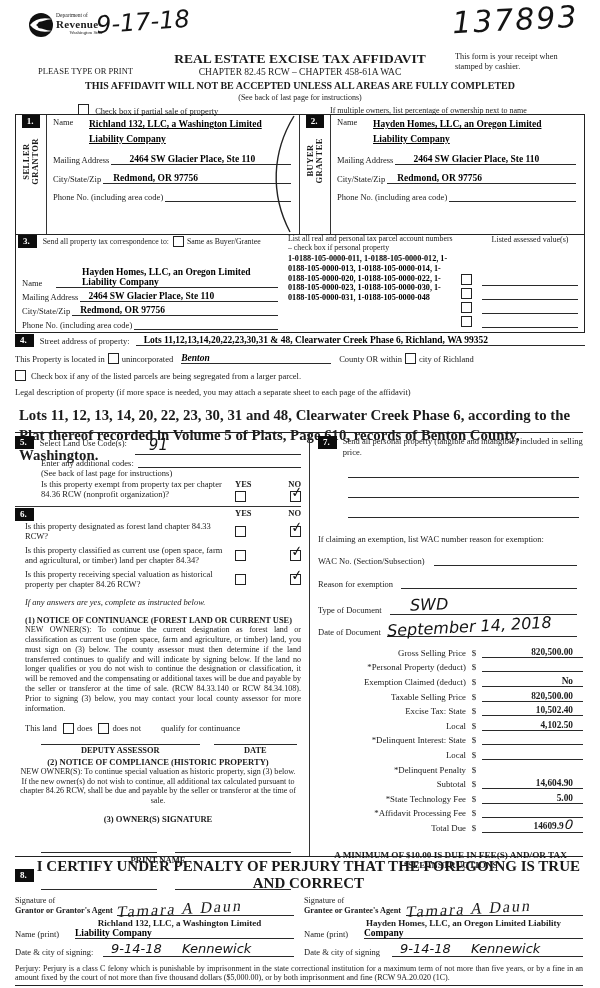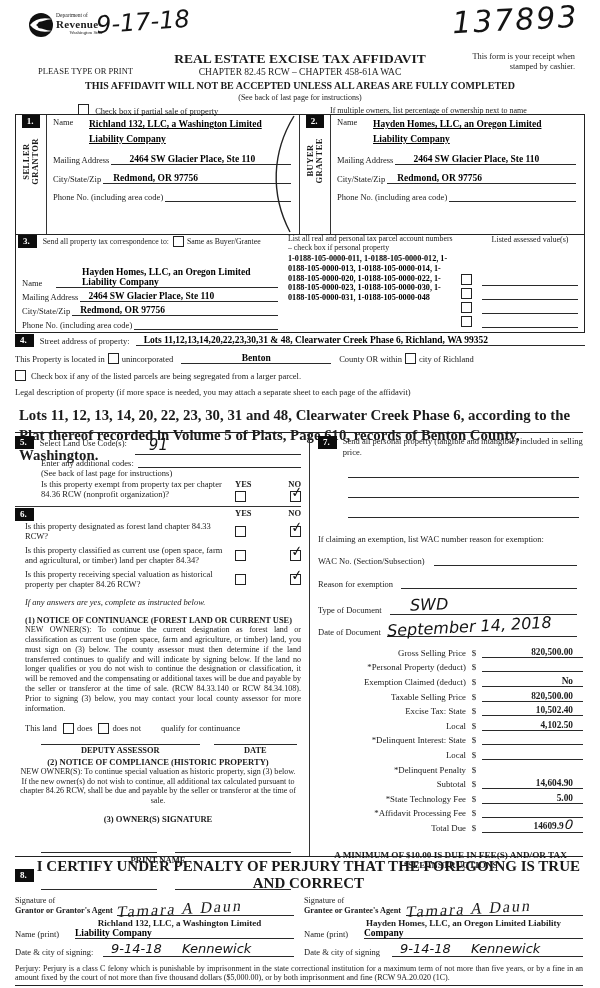--- a/index.html
+++ b/index.html
@@ -50,21 +50,21 @@
     </svg>
     <div style="font-size:5.5px;">Department of</div>
     <div class="b" style="font-size:11px;letter-spacing:.3px;">Revenue</div>
     <div style="font-size:4.8px;text-align:right;">Washington State</div>
   </div>
   <div class="abs hand" style="left:96px;top:8px;font-size:24px;transform:rotate(-4deg);">9-17-18</div>
   <div class="abs hand" style="left:452px;top:2px;font-size:30px;transform:rotate(-3deg);letter-spacing:2px;">137893</div>
 
   <div class="abs b" style="left:140px;top:51px;width:320px;text-align:center;font-size:13.5px;">REAL ESTATE EXCISE TAX AFFIDAVIT</div>
   <div class="abs" style="left:140px;top:67px;width:320px;text-align:center;font-size:9.5px;">CHAPTER 82.45 RCW – CHAPTER 458-61A WAC</div>
-  <div class="abs" style="left:455px;top:52px;width:120px;font-size:8.3px;line-height:1.25;text-align:right;">This form is your receipt when stamped by cashier.</div>
+  <div class="abs" style="left:455px;top:52px;width:120px;font-size:8.3px;line-height:1.25;">This form is your receipt when stamped by cashier.</div>
   <div class="abs" style="left:38px;top:66px;font-size:8.5px;">PLEASE TYPE OR PRINT</div>
   <div class="abs b" style="left:0;top:80px;width:600px;text-align:center;font-size:10px;">THIS AFFIDAVIT WILL NOT BE ACCEPTED UNLESS ALL AREAS ARE FULLY COMPLETED</div>
   <div class="abs" style="left:0;top:93px;width:600px;text-align:center;font-size:8px;">(See back of last page for instructions)</div>
 
   <div class="abs" style="left:78px;top:104px;">
     <span class="cb"></span>
     <span style="margin-left:4px;">Check box if partial sale of property</span>
   </div>
   <div class="abs" style="left:330px;top:106px;font-size:8px;">If multiple owners, list percentage of ownership next to name</div>
 
@@ -182,21 +182,21 @@
   <div class="abs" style="left:15px;top:334px;width:570px;">
     <div class="row" style="align-items:center;">
       <span class="secnum">4.</span>
       <span style="margin-left:6px;">Street address of property:</span>
       <span class="uline" style="flex:1;margin-left:6px;text-align:left;padding-left:8px;"><span class="val">Lots 11,12,13,14,20,22,23,30,31 &amp; 48, Clearwater Creek Phase 6, Richland, WA  99352</span></span>
     </div>
     <div class="row" style="margin-top:6px;align-items:center;">
       <span>This Property is located in</span>
       <span class="cb" style="margin:0 3px;"></span>
       <span>unincorporated</span>
-      <span class="uline" style="width:150px;margin:0 8px;text-align:center;"><span class="val">Benton</span></span>
+      <span class="uline" style="width:150px;margin:0 8px;text-align:left;font-style:italic;"><span class="val">Benton</span></span>
       <span>County OR  within</span>
       <span class="cb" style="margin:0 3px;"></span>
       <span>city of Richland</span>
     </div>
     <div class="row" style="margin-top:6px;align-items:center;">
       <span class="cb"></span>
       <span style="margin-left:5px;">Check box if any of the listed parcels are being segregated from a larger parcel.</span>
     </div>
     <div style="margin-top:6px;">Legal description of property (if more space is needed, you may attach a separate sheet to each page of the affidavit)</div>
     <div class="b" style="margin-top:9px;font-size:14.8px;line-height:1.35;padding:0 4px;">Lots 11, 12, 13, 14, 20, 22, 23, 30, 31 and 48, Clearwater Creek Phase 6, according to the Plat thereof recorded in Volume 5 of Plats, Page 610, records of Benton County, Washington.</div>

